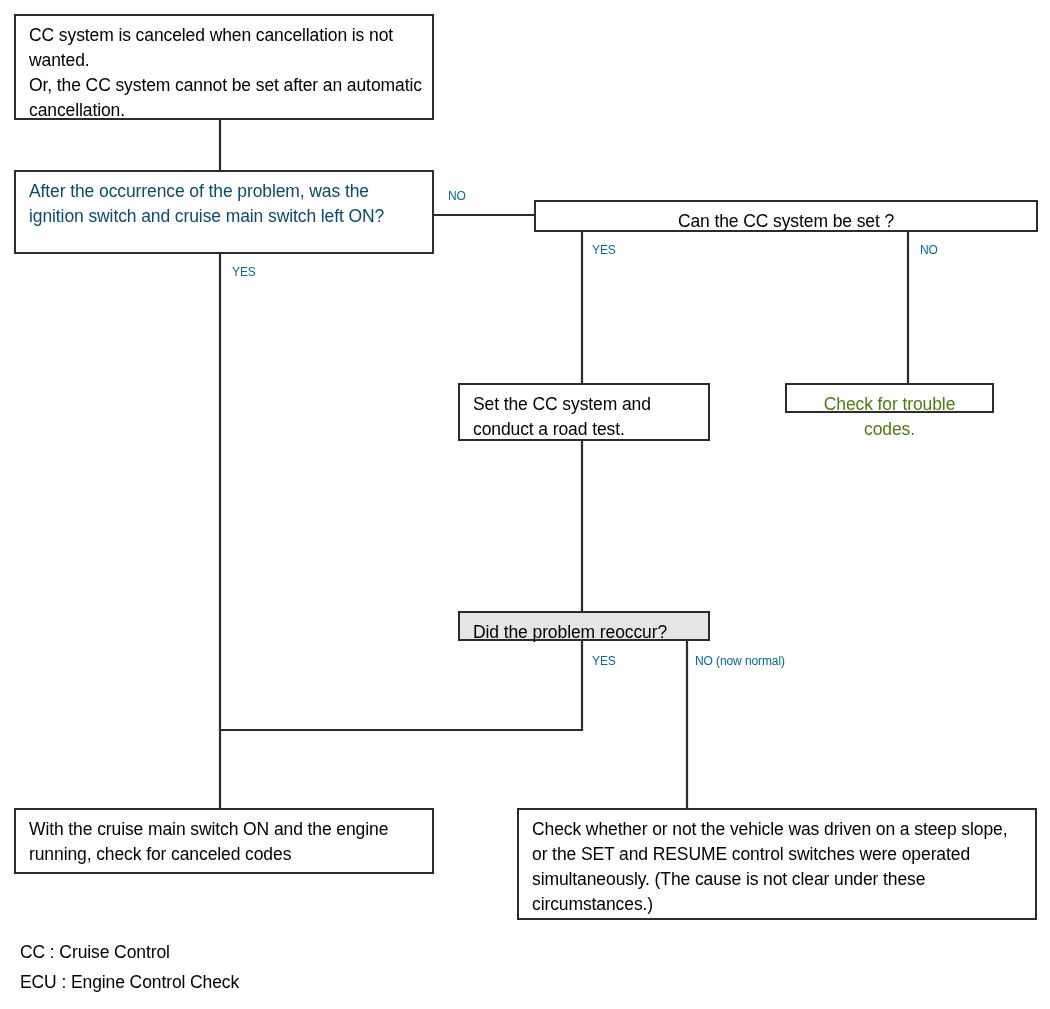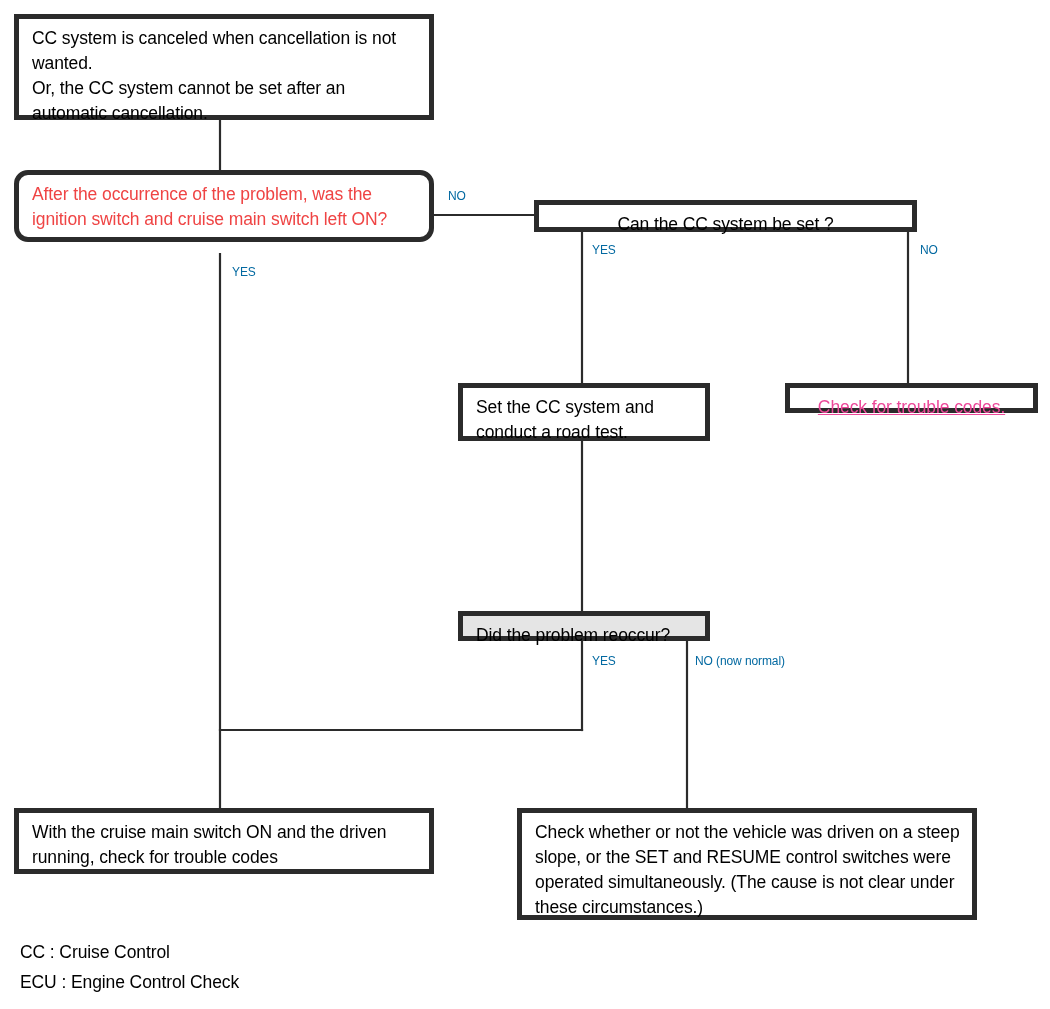--- a/index.html
+++ b/index.html
@@ -22,21 +22,21 @@
   svg.chart-svg {
     position: absolute;
     left: 0;
     top: 0;
     width: 1050px;
     height: 1009px;
   }
   .node-box {
     position: absolute;
     box-sizing: border-box;
-    border: 5px solid #22c55e;
+    border: 2px solid #22c55e;
     background: #ffffff;
     font-family: "Liberation Sans", sans-serif;
     font-size: 17.5px;
     line-height: 25px;
     color: #000000;
     padding: 7px 10px 7px 13px;
     white-space: pre-line;
     letter-spacing: -0.1px;
   }
   .node-box.centered {
@@ -77,27 +77,27 @@
         <polyline points="582,441 582,611"></polyline>
         <polyline points="582,641 582,730"></polyline>
         <polyline points="582,730 220,730"></polyline>
         <polyline points="687,641 687,808"></polyline>
       </g>
   </svg>
 
   <div id="nodes-layer">
       <div class="node-box" style="left: 14px; top: 14px; width: 420px; height: 106px; border-color: rgb(43, 43, 43); background: rgb(255, 255, 255); color: rgb(0, 0, 0);">CC system is canceled when cancellation is not wanted.
 Or, the CC system cannot be set after an automatic cancellation.</div>
-      <div class="node-box" style="left: 14px; top: 170px; width: 420px; height: 72px; border-color: rgb(43, 43, 43); background: rgb(255, 255, 255); color: #ef4444; border-radius: 14px;">After the occurrence of the problem, was the ignition switch and cruise main switch left ON?</div>
-      <div class="node-box centered" style="left: 534px; top: 200px; width: 383px; height: 32px; border-color: rgb(43, 43, 43); background: rgb(255, 255, 255); color: rgb(0, 0, 0);">Can the CC system be set ?</div>
+      <div class="node-box" style="left: 14px; top: 170px; width: 420px; height: 84px; border-color: rgb(43, 43, 43); background: rgb(255, 255, 255); color: #0c4a6e;">After the occurrence of the problem, was the ignition switch and cruise main switch left ON?</div>
+      <div class="node-box centered" style="left: 534px; top: 200px; width: 504px; height: 32px; border-color: rgb(43, 43, 43); background: rgb(255, 255, 255); color: rgb(0, 0, 0);">Can the CC system be set ?</div>
       <div class="node-box" style="left: 458px; top: 383px; width: 252px; height: 58px; border-color: rgb(43, 43, 43); background: rgb(255, 255, 255); color: rgb(0, 0, 0);">Set the CC system and conduct a road test.</div>
-      <div class="node-box centered" style="left: 785px; top: 383px; width: 253px; height: 30px; border-color: rgb(43, 43, 43); background: rgb(255, 255, 255); color: #ec4899; text-decoration: underline;">Check for trouble codes.</div>
+      <div class="node-box centered" style="left: 785px; top: 383px; width: 209px; height: 30px; border-color: rgb(43, 43, 43); background: rgb(255, 255, 255); color: #4d7c0f;">Check for trouble codes.</div>
       <div class="node-box" style="left: 458px; top: 611px; width: 252px; height: 30px; border-color: rgb(43, 43, 43); background: #e5e5e5; color: rgb(0, 0, 0);">Did the problem reoccur?</div>
-      <div class="node-box" style="left: 14px; top: 808px; width: 420px; height: 66px; border-color: rgb(43, 43, 43); background: rgb(255, 255, 255); color: rgb(0, 0, 0);">With the cruise main switch ON and the driven running, check for trouble codes</div>
-      <div class="node-box" style="left: 517px; top: 808px; width: 460px; height: 112px; border-color: rgb(43, 43, 43); background: rgb(255, 255, 255); color: rgb(0, 0, 0);">Check whether or not the vehicle was driven on a steep slope, or the SET and RESUME control switches were operated simultaneously. (The cause is not clear under these circumstances.)</div>
+      <div class="node-box" style="left: 14px; top: 808px; width: 420px; height: 66px; border-color: rgb(43, 43, 43); background: rgb(255, 255, 255); color: rgb(0, 0, 0);">With the cruise main switch ON and the engine running, check for canceled codes</div>
+      <div class="node-box" style="left: 517px; top: 808px; width: 520px; height: 112px; border-color: rgb(43, 43, 43); background: rgb(255, 255, 255); color: rgb(0, 0, 0);">Check whether or not the vehicle was driven on a steep slope, or the SET and RESUME control switches were operated simultaneously. (The cause is not clear under these circumstances.)</div>
     </div>
   <div id="labels-layer">
       <div class="edge-label" style="left: 448px; top: 186px;">NO</div>
       <div class="edge-label" style="left: 232px; top: 262px;">YES</div>
       <div class="edge-label" style="left: 592px; top: 240px;">YES</div>
       <div class="edge-label" style="left: 920px; top: 240px;">NO</div>
       <div class="edge-label" style="left: 592px; top: 651px;">YES</div>
       <div class="edge-label" style="left: 695px; top: 651px; text-align: right;">NO (now normal)</div>
     </div>
   <div id="legend-layer">

